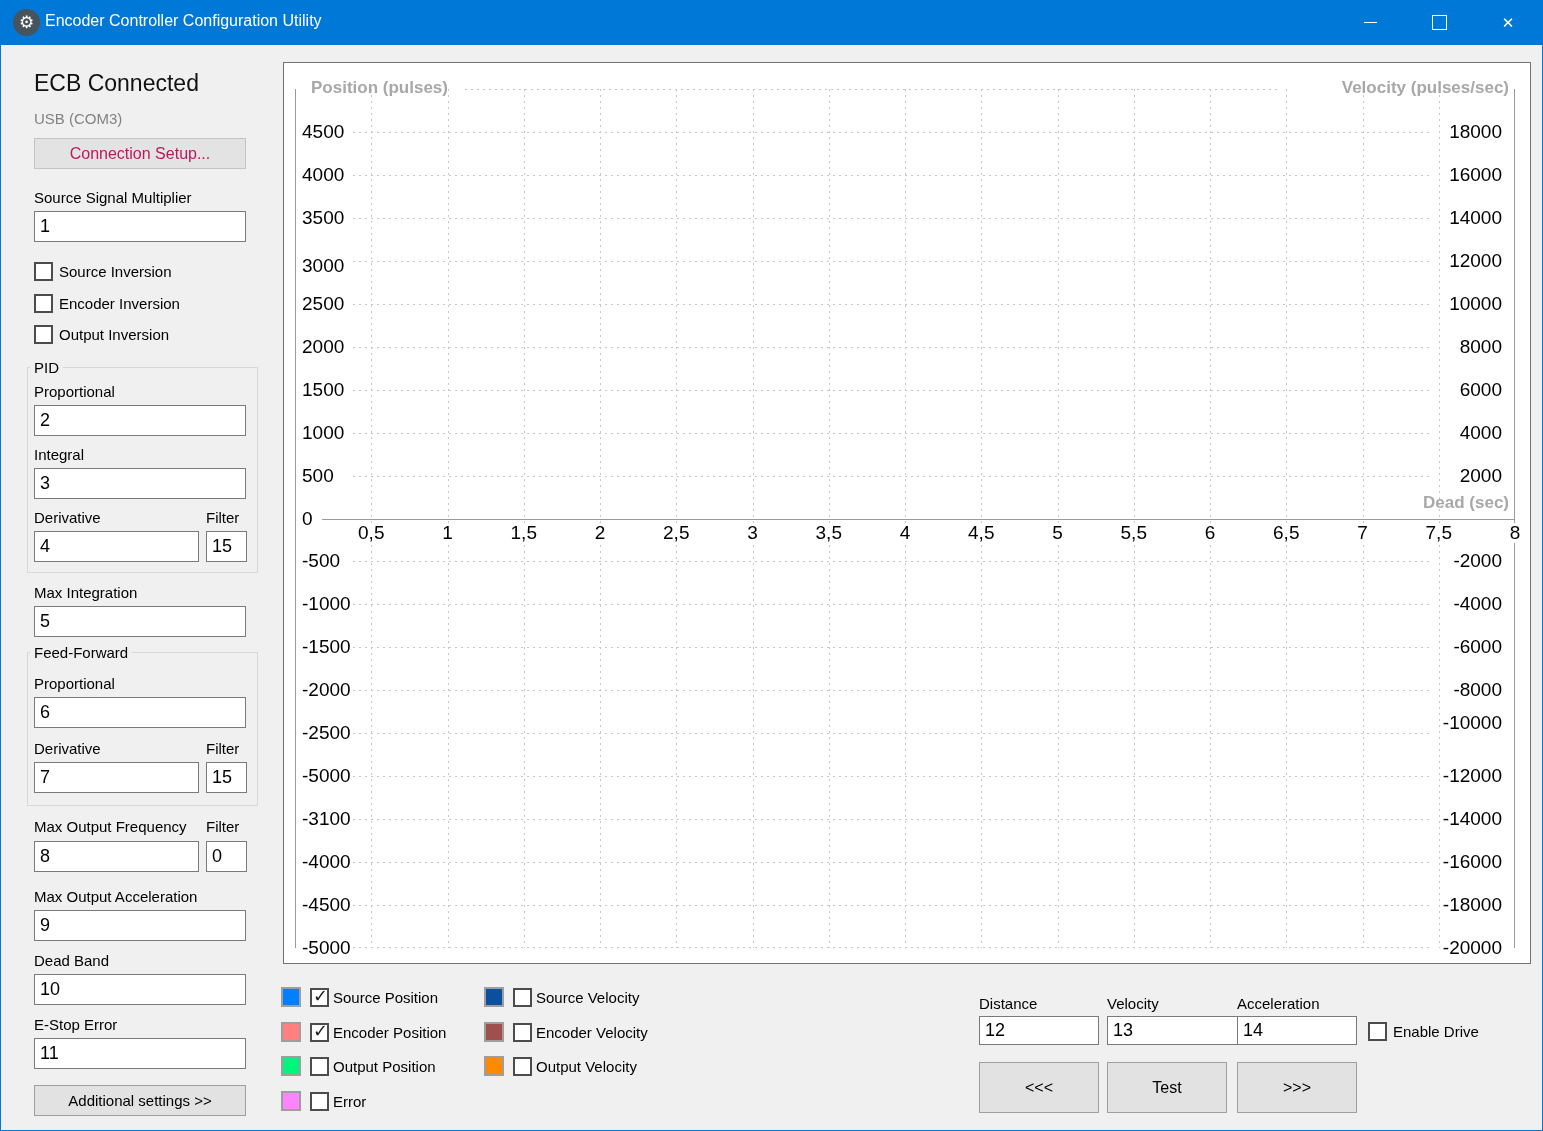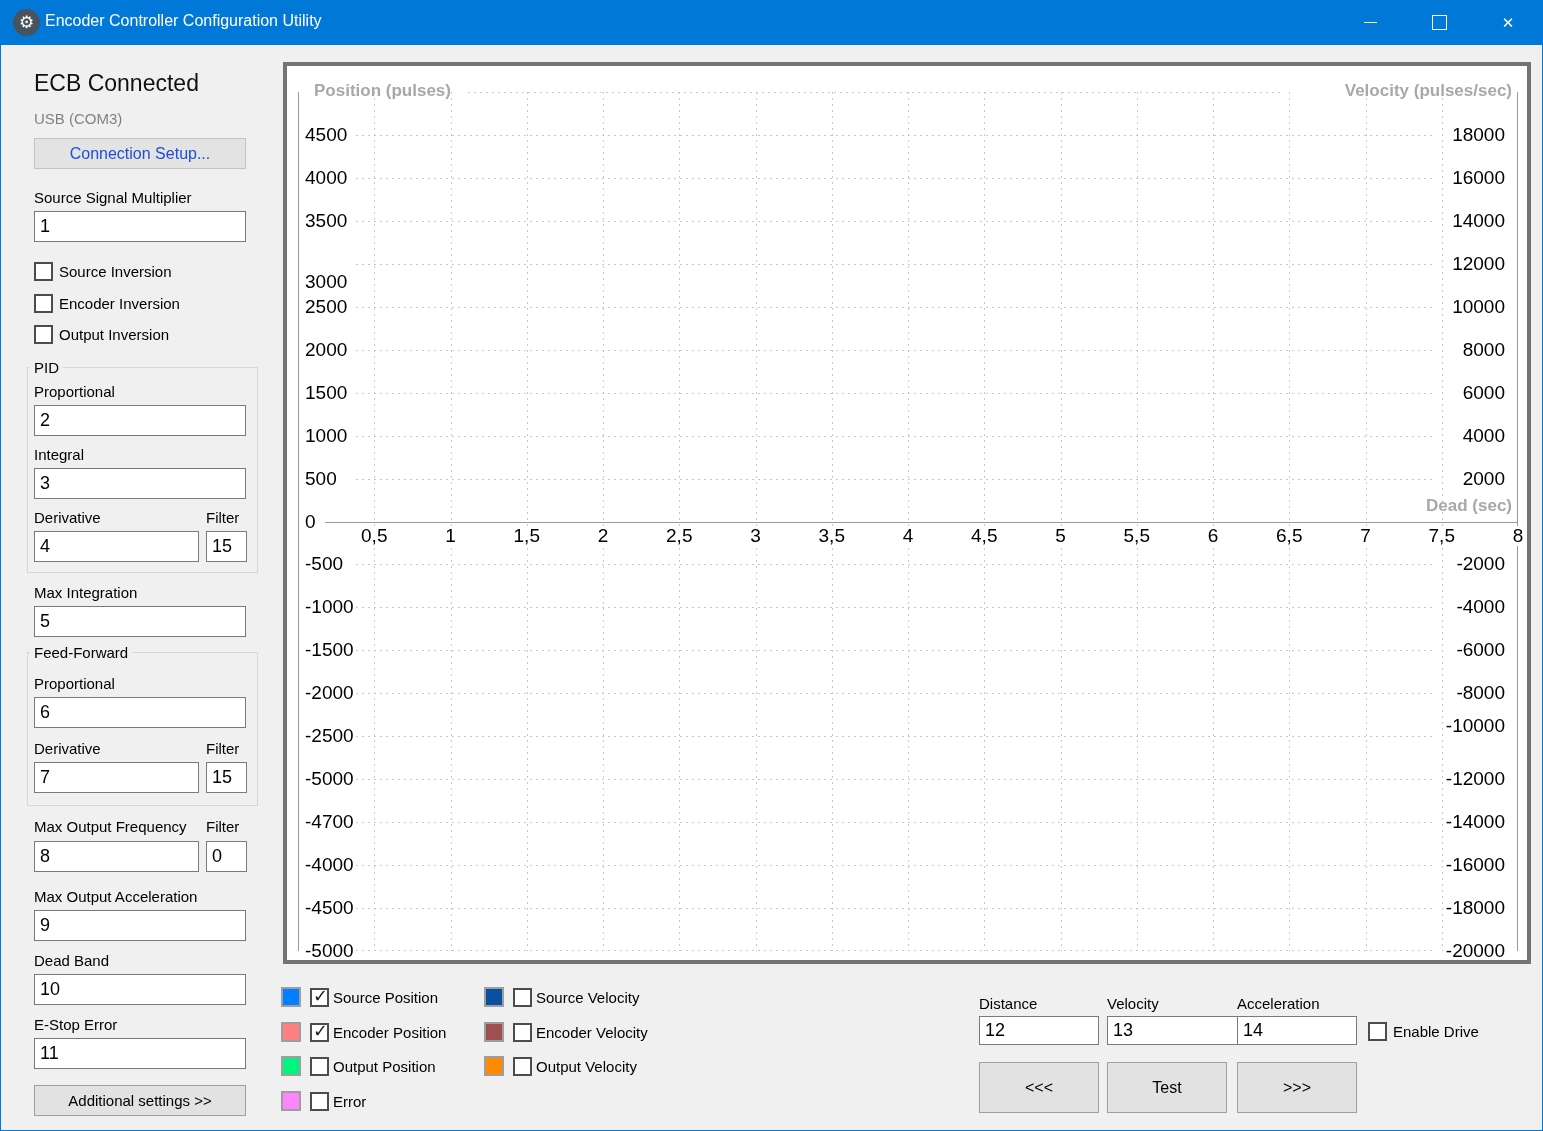--- a/index.html
+++ b/index.html
@@ -16,31 +16,31 @@
   .glyph-max{width:13px;height:13px;border:1px solid #fff;}
   .glyph-close{font-size:15px;line-height:15px;}
   
   .lbl{position:absolute;font-size:15px;color:#000;white-space:nowrap;}
   .gray{color:#828282;}
   .heading{position:absolute;font-size:23px;color:#111;}
   .inp{position:absolute;height:31px;box-sizing:border-box;border:1px solid #7a7a7a;background:#fff;
        font-family:inherit;font-size:18px;color:#000;padding:0 5px;outline:none;}
   .btn{position:absolute;box-sizing:border-box;background:#e2e2e2;border:1px solid #9f9f9f;
        font-family:inherit;font-size:16px;color:#000;cursor:default;}
-  .btn.disabled{background:#e3e3e3;border-color:#c3c3c3;color:#1d4ed8;}
+  .btn.disabled{background:#e3e3e3;border-color:#c3c3c3;color:#be185d;}
   .btn.stop{border:2px solid #0078d7;background:#e6e6e6;}
   .cbrow{position:absolute;display:flex;align-items:center;height:20px;}
   .cbox{width:19px;height:19px;box-sizing:border-box;border:2px solid #4c4c4c;background:#fff;
         margin-right:6px;position:relative;flex:none;}
   .cblbl{font-size:15px;color:#000;white-space:nowrap;}
   .groupbox{position:absolute;border:1px solid #d7d7d7;box-sizing:border-box;}
   .grouplbl{position:absolute;font-size:15px;color:#000;background:#f0f0f0;padding:0 4px;}
   
   .chart-panel{position:absolute;left:282px;top:62px;width:1248px;height:902px;background:#fff;
-               border:4px solid #737373;box-sizing:border-box;}
+               border:1px solid #737373;box-sizing:border-box;}
   .plot{position:absolute;left:11px;top:26px;width:1220px;height:859px;}
   .hgrid{position:absolute;height:1px;
          background-image:repeating-linear-gradient(to right,#c8c8c8 0px,#c8c8c8 2px,transparent 2px,transparent 6px);}
   .vgrid{position:absolute;width:1px;top:0;bottom:0;
          background-image:repeating-linear-gradient(to bottom,#c8c8c8 0px,#c8c8c8 2px,transparent 2px,transparent 6px);}
   .vaxis{position:absolute;width:1px;top:0;bottom:0;background:#9a9a9a;}
   .zline{position:absolute;height:1px;background:#9a9a9a;}
   .tick{position:absolute;font-size:19px;color:#000;white-space:nowrap;line-height:20px;z-index:2;}
   .ltick{left:7px;transform:translateY(-50%);}
   .rtick{right:13px;transform:translateY(-50%);}
@@ -175,34 +175,34 @@
         <div class="vgrid" style="left: 915px;"></div>
         <div class="vgrid" style="left: 991px;"></div>
         <div class="vgrid" style="left: 1068px;"></div>
         <div class="vgrid" style="left: 1144px;"></div>
         <div class="vaxis" style="left: 0px;"></div>
         <div class="vaxis" style="left: 1219px;"></div>
         <div class="zline" style="top: 430px; left: 27px; right: 0px;"></div>
         <div class="tick ltick" style="top: 42.95px;">4500</div>
         <div class="tick ltick" style="top: 85.9px;">4000</div>
         <div class="tick ltick" style="top: 128.85px;">3500</div>
-        <div class="tick ltick" style="top: 190px; text-align: right;">3000</div>
+        <div class="tick ltick" style="top: 177px; text-align: right;">3000</div>
         <div class="tick ltick" style="top: 214.75px;">2500</div>
         <div class="tick ltick" style="top: 257.7px;">2000</div>
         <div class="tick ltick" style="top: 300.65px;">1500</div>
         <div class="tick ltick" style="top: 343.6px;">1000</div>
         <div class="tick ltick" style="top: 386.55px;">500</div>
         <div class="tick ltick" style="top: 429.5px;">0</div>
         <div class="tick ltick" style="top: 472.45px;">-500</div>
         <div class="tick ltick" style="top: 515.4px;">-1000</div>
         <div class="tick ltick" style="top: 558.35px;">-1500</div>
         <div class="tick ltick" style="top: 601.3px;">-2000</div>
         <div class="tick ltick" style="top: 644.25px;">-2500</div>
         <div class="tick ltick" style="top: 687.2px;">-5000</div>
-        <div class="tick ltick" style="top: 730.15px;">-4700</div>
+        <div class="tick ltick" style="top: 730.15px;">-3100</div>
         <div class="tick ltick" style="top: 773.1px;">-4000</div>
         <div class="tick ltick" style="top: 816.05px;">-4500</div>
         <div class="tick ltick" style="top: 859px;">-5000</div>
         <div class="tick rtick" style="top: 42.95px;">18000</div>
         <div class="tick rtick" style="top: 85.9px;">16000</div>
         <div class="tick rtick" style="top: 128.85px;">14000</div>
         <div class="tick rtick" style="top: 171.8px;">12000</div>
         <div class="tick rtick" style="top: 214.75px;">10000</div>
         <div class="tick rtick" style="top: 257.7px;">8000</div>
         <div class="tick rtick" style="top: 300.65px;">6000</div>

